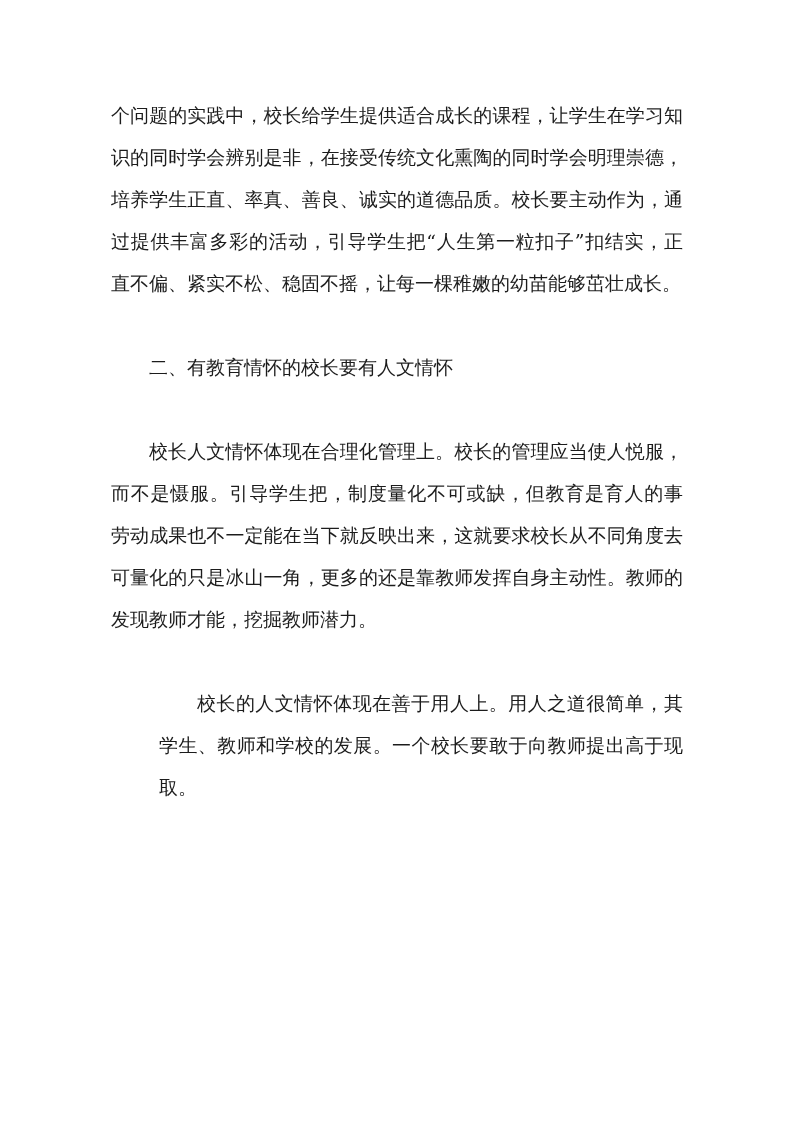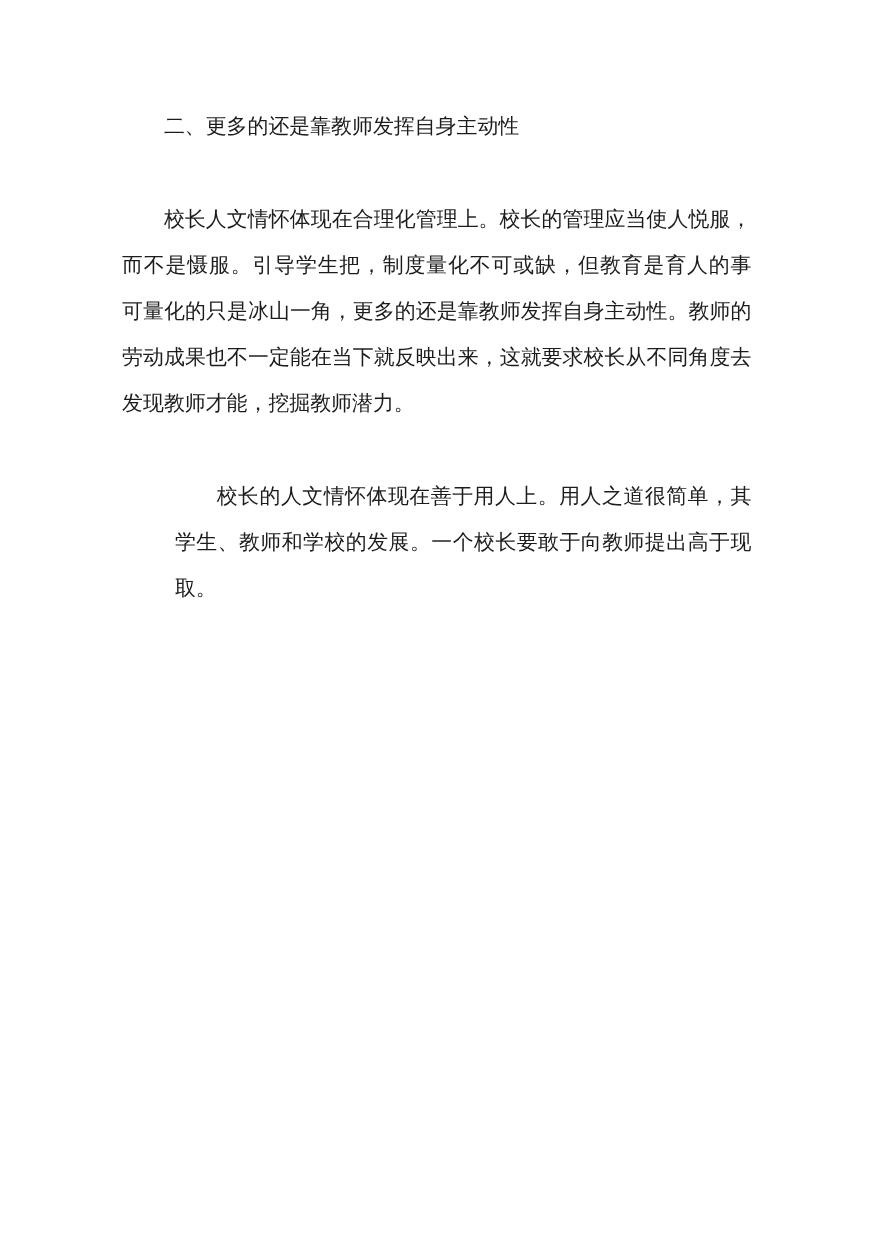--- a/index.html
+++ b/index.html
@@ -45,28 +45,35 @@
   }
   .block.heading .line {
     font-weight: normal;
   }
 </style>
 </head>
 <body style="background: rgb(255, 255, 255);">
 
 <div class="page">
   <div class="content" style="color: rgb(28, 28, 28);">
+      <div class="block paragraph">
+        <div class="line">个问题的实践中，校长给学生提供适合成长的课程，让学生在学习知</div>
+        <div class="line">识的同时学会辨别是非，在接受传统文化熏陶的同时学会明理崇德，</div>
+        <div class="line">培养学生正直、率真、善良、诚实的道德品质。校长要主动作为，通</div>
+        <div class="line">过提供丰富多彩的活动，引导学生把“人生第一粒扣子”扣结实，正</div>
+        <div class="line last">直不偏、紧实不松、稳固不摇，让每一棵稚嫩的幼苗能够茁壮成长。</div>
+      </div>
       <div class="block heading">
-        <div class="line last indent">二、更多的还是靠教师发挥自身主动性</div>
+        <div class="line last indent">二、有教育情怀的校长要有人文情怀</div>
       </div>
       <div class="block paragraph">
         <div class="line indent">校长人文情怀体现在合理化管理上。校长的管理应当使人悦服，</div>
         <div class="line">而不是慑服。引导学生把，制度量化不可或缺，但教育是育人的事业，</div>
+        <div class="line">劳动成果也不一定能在当下就反映出来，这就要求校长从不同角度去</div>
         <div class="line">可量化的只是冰山一角，更多的还是靠教师发挥自身主动性。教师的</div>
-        <div class="line">劳动成果也不一定能在当下就反映出来，这就要求校长从不同角度去</div>
         <div class="line last">发现教师才能，挖掘教师潜力。</div>
       </div>
       <div class="block paragraph">
         <div class="line indent">校长的人文情怀体现在善于用人上。用人之道很简单，其实就是</div>
         <div class="line">学生、教师和学校的发展。一个校长要敢于向教师提出高于现状的要</div>
         <div class="line last">取。</div>
       </div>
     </div>
 </div>
 

